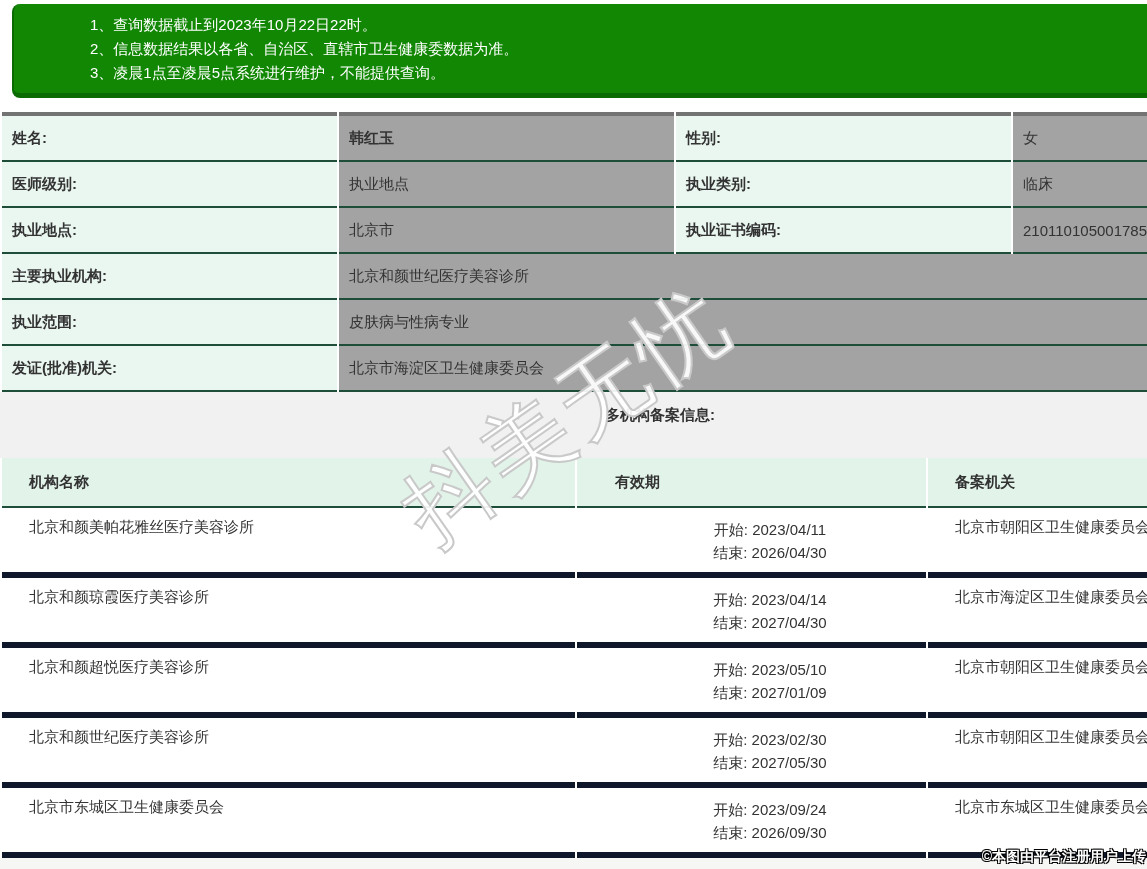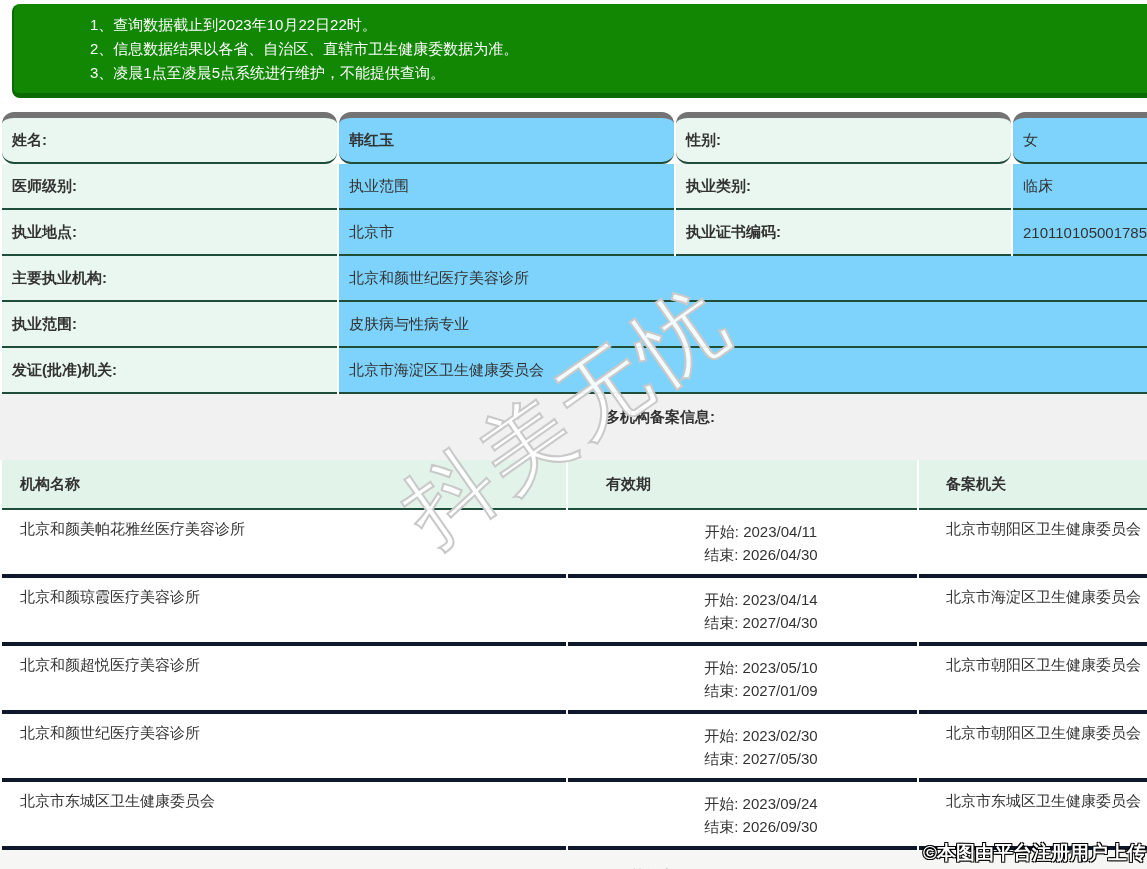--- a/index.html
+++ b/index.html
@@ -19,47 +19,47 @@
     border-radius:8px;
     padding:9px 20px 8px 76px;
     color:#ffffff;font-size:15px;line-height:24px;
     width:1200px;
   }
 
   
   table{border-collapse:separate;border-spacing:2px 0;table-layout:fixed;}
   .info{width:1320px;font-size:15px;}
   .info td{
-    height:44px;background:#7dd3fc;
+    height:44px;background:#a3a3a3;
     border-bottom:2px solid #1e4d3a;
     padding:0 0 0 10px;vertical-align:middle;overflow:hidden;white-space:nowrap;
   }
-  .info tr.first td{border-top:6px solid #737373;border-radius:12px;}
+  .info tr.first td{border-top:4px solid #737373;}
   .info td.lab{background:#eaf7f0;font-weight:bold;}
   .info .bold-val{font-weight:bold;}
   .c1{width:325px}.c2{width:325px}.c3{width:325px}.c4{width:341px}
 
   
   .section{
     width:1320px;height:52px;background:#f1f1f1;
     text-align:center;font-weight:bold;font-size:15px;
     padding-top:14px;box-sizing:content-box;
   }
 
   
   .org{width:1320px;font-size:15px;}
   .org th{
     background:#e2f4ea;height:46px;border-bottom:2px solid #1e4d3a;
     text-align:left;font-weight:bold;vertical-align:middle;overflow:hidden;white-space:nowrap;
   }
   .org td{
-    background:#ffffff;height:53px;border-bottom:4px solid #0f172a;
+    background:#ffffff;height:53px;border-bottom:6px solid #0f172a;
     vertical-align:top;padding-top:10px;overflow:hidden;white-space:nowrap;
   }
-  .org th.o1,.org td.o1{width:545px;padding-left:18px;}
+  .org th.o1,.org td.o1{width:545px;padding-left:27px;}
   .org th.o2,.org td.o2{width:310px;padding-left:38px;}
   .org th.o3,.org td.o3{width:465px;padding-left:27px;}
   .validity div{line-height:23px;text-align:center;}
 
   
   .footer{
     width:1320px;height:22px;background:#f6f6f4;
     text-align:center;padding-top:17px;font-size:15px;
   }
   .close-link{color:#737373;cursor:pointer;text-decoration:none;}
@@ -68,21 +68,21 @@
   .diag-watermark{
     position:absolute;left:372px;top:368px;width:390px;height:96px;
     transform:rotate(-35deg);
     font-size:88px;letter-spacing:5px;line-height:96px;text-align:center;
     color:rgba(255,255,255,0.92);
     -webkit-text-stroke:2px #c9c9c9;
     z-index:5;pointer-events:none;white-space:nowrap;
   }
   .upload-note{
     position:absolute;right:1px;bottom:3px;z-index:6;
-    font-size:19px;font-weight:bold;color:#ffffff;white-space:nowrap;
+    font-size:14px;font-weight:bold;color:#ffffff;white-space:nowrap;
     text-shadow:-1px -1px 0 #000,1px -1px 0 #000,-1px 1px 0 #000,1px 1px 0 #000;
   }
 </style>
 </head>
 <body>
 
 <div class="page">
 
   <div class="notice">
     <div>1、查询数据截止到2023年10月22日22时。</div>
@@ -93,21 +93,21 @@
   <table class="info">
     <tbody>
         <tr class="first">
       <td class="lab c1">姓名:</td>
       <td class="c2 bold-val">韩红玉</td>
       <td class="lab c3">性别:</td>
       <td class="c4">女</td>
     </tr>
     <tr>
       <td class="lab">医师级别:</td>
-      <td>执业范围</td>
+      <td>执业地点</td>
       <td class="lab">执业类别:</td>
       <td>临床</td>
     </tr>
     <tr>
       <td class="lab">执业地点:</td>
       <td>北京市</td>
       <td class="lab">执业证书编码:</td>
       <td>210110105001785</td>
     </tr>
     <tr>

